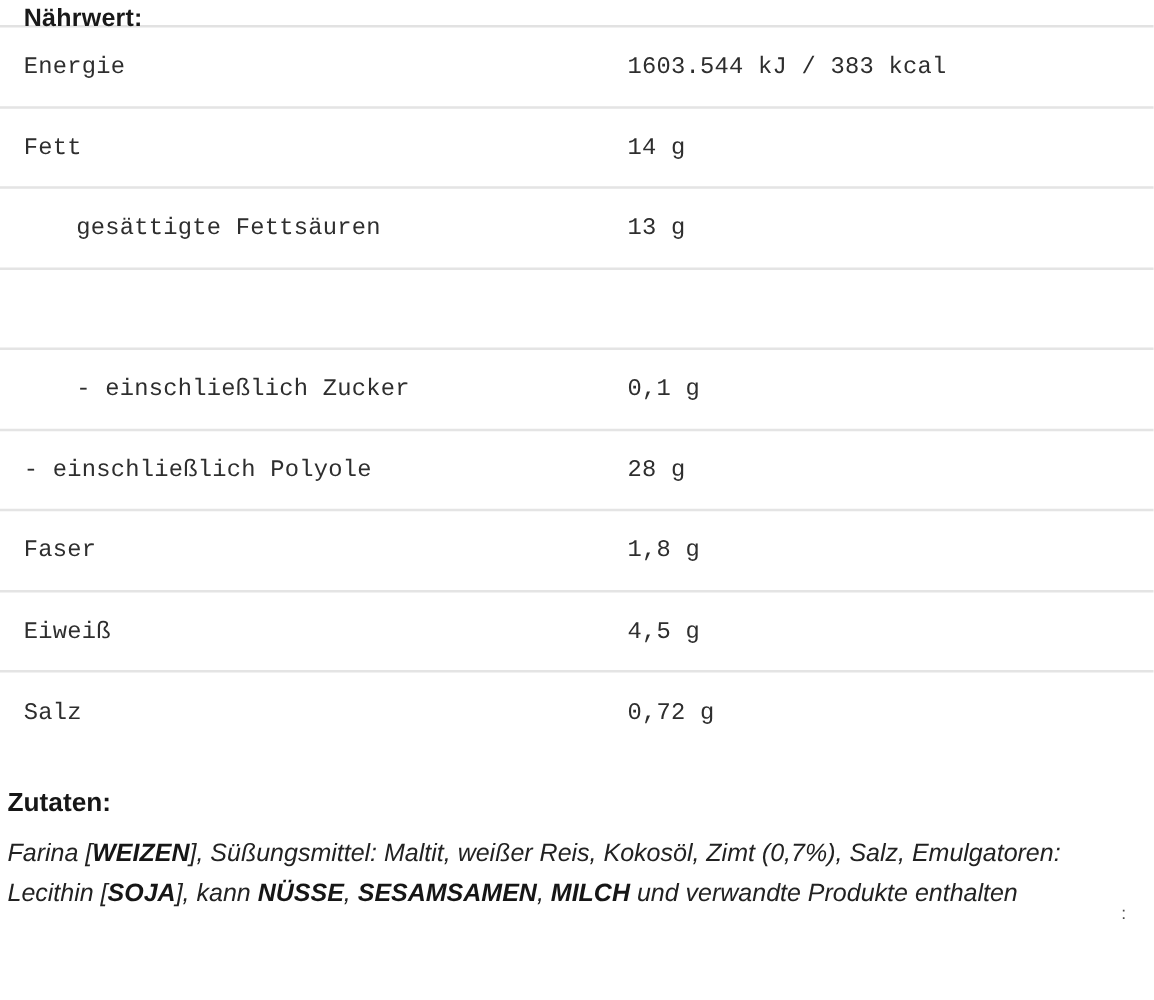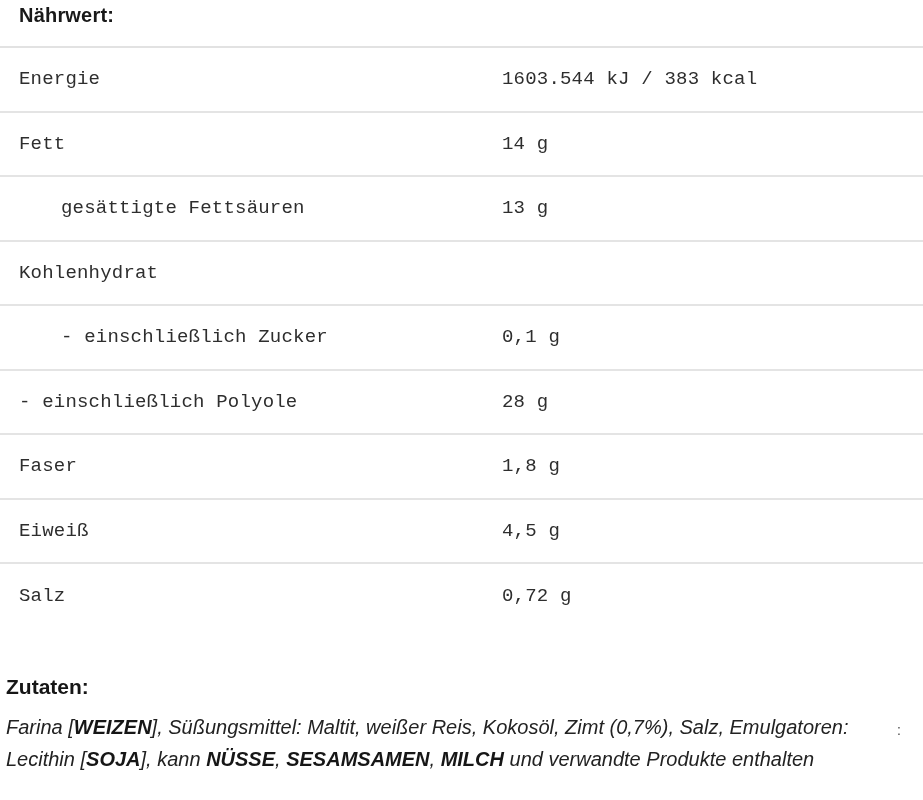--- a/index.html
+++ b/index.html
@@ -14,21 +14,21 @@
     overflow: hidden;
     color: #2a2a2a;
   }
 
   
   .nutrition-table { width: 923px; }
 
   .t-header {
     display: grid;
     grid-template-columns: 502px 1fr;
-    height: 48px;
+    height: 22px;
     border-bottom: 2px solid #e2e2e2;
   }
   .t-header .cell {
     font-weight: bold;
     font-size: 20px;
     color: #191919;
     padding-top: 4px;
     letter-spacing: 0.2px;
   }
   .t-header .label { padding-left: 19px; }
@@ -45,21 +45,21 @@
   .row .cell {
     font-size: 19px;
     color: #2e2e2e;
     letter-spacing: 0.2px;
   }
   .row .label { padding-left: 19px; }
   .row.indent .label { padding-left: 61px; }
 
   
   .ingredients {
-    margin-top: 46px;
+    margin-top: 28px;
     padding-left: 6px;
     padding-right: 40px;
   }
   .ingredients-heading {
     font-weight: bold;
     font-size: 21px;
     color: #161616;
     margin-bottom: 12px;
   }
   .ingredients-text {
@@ -93,21 +93,20 @@
       </div>
       <div class="row">
         <div class="cell label">Fett</div>
         <div class="cell value">14 g</div>
       </div>
       <div class="row indent">
         <div class="cell label">gesättigte Fettsäuren</div>
         <div class="cell value">13 g</div>
       </div>
       <div class="row">
-        <div class="cell label">Kohlenhydrat</div>
       </div>
       <div class="row indent">
         <div class="cell label">- einschließlich Zucker</div>
         <div class="cell value">0,1 g</div>
       </div>
       <div class="row">
         <div class="cell label">- einschließlich Polyole</div>
         <div class="cell value">28 g</div>
       </div>
       <div class="row">

